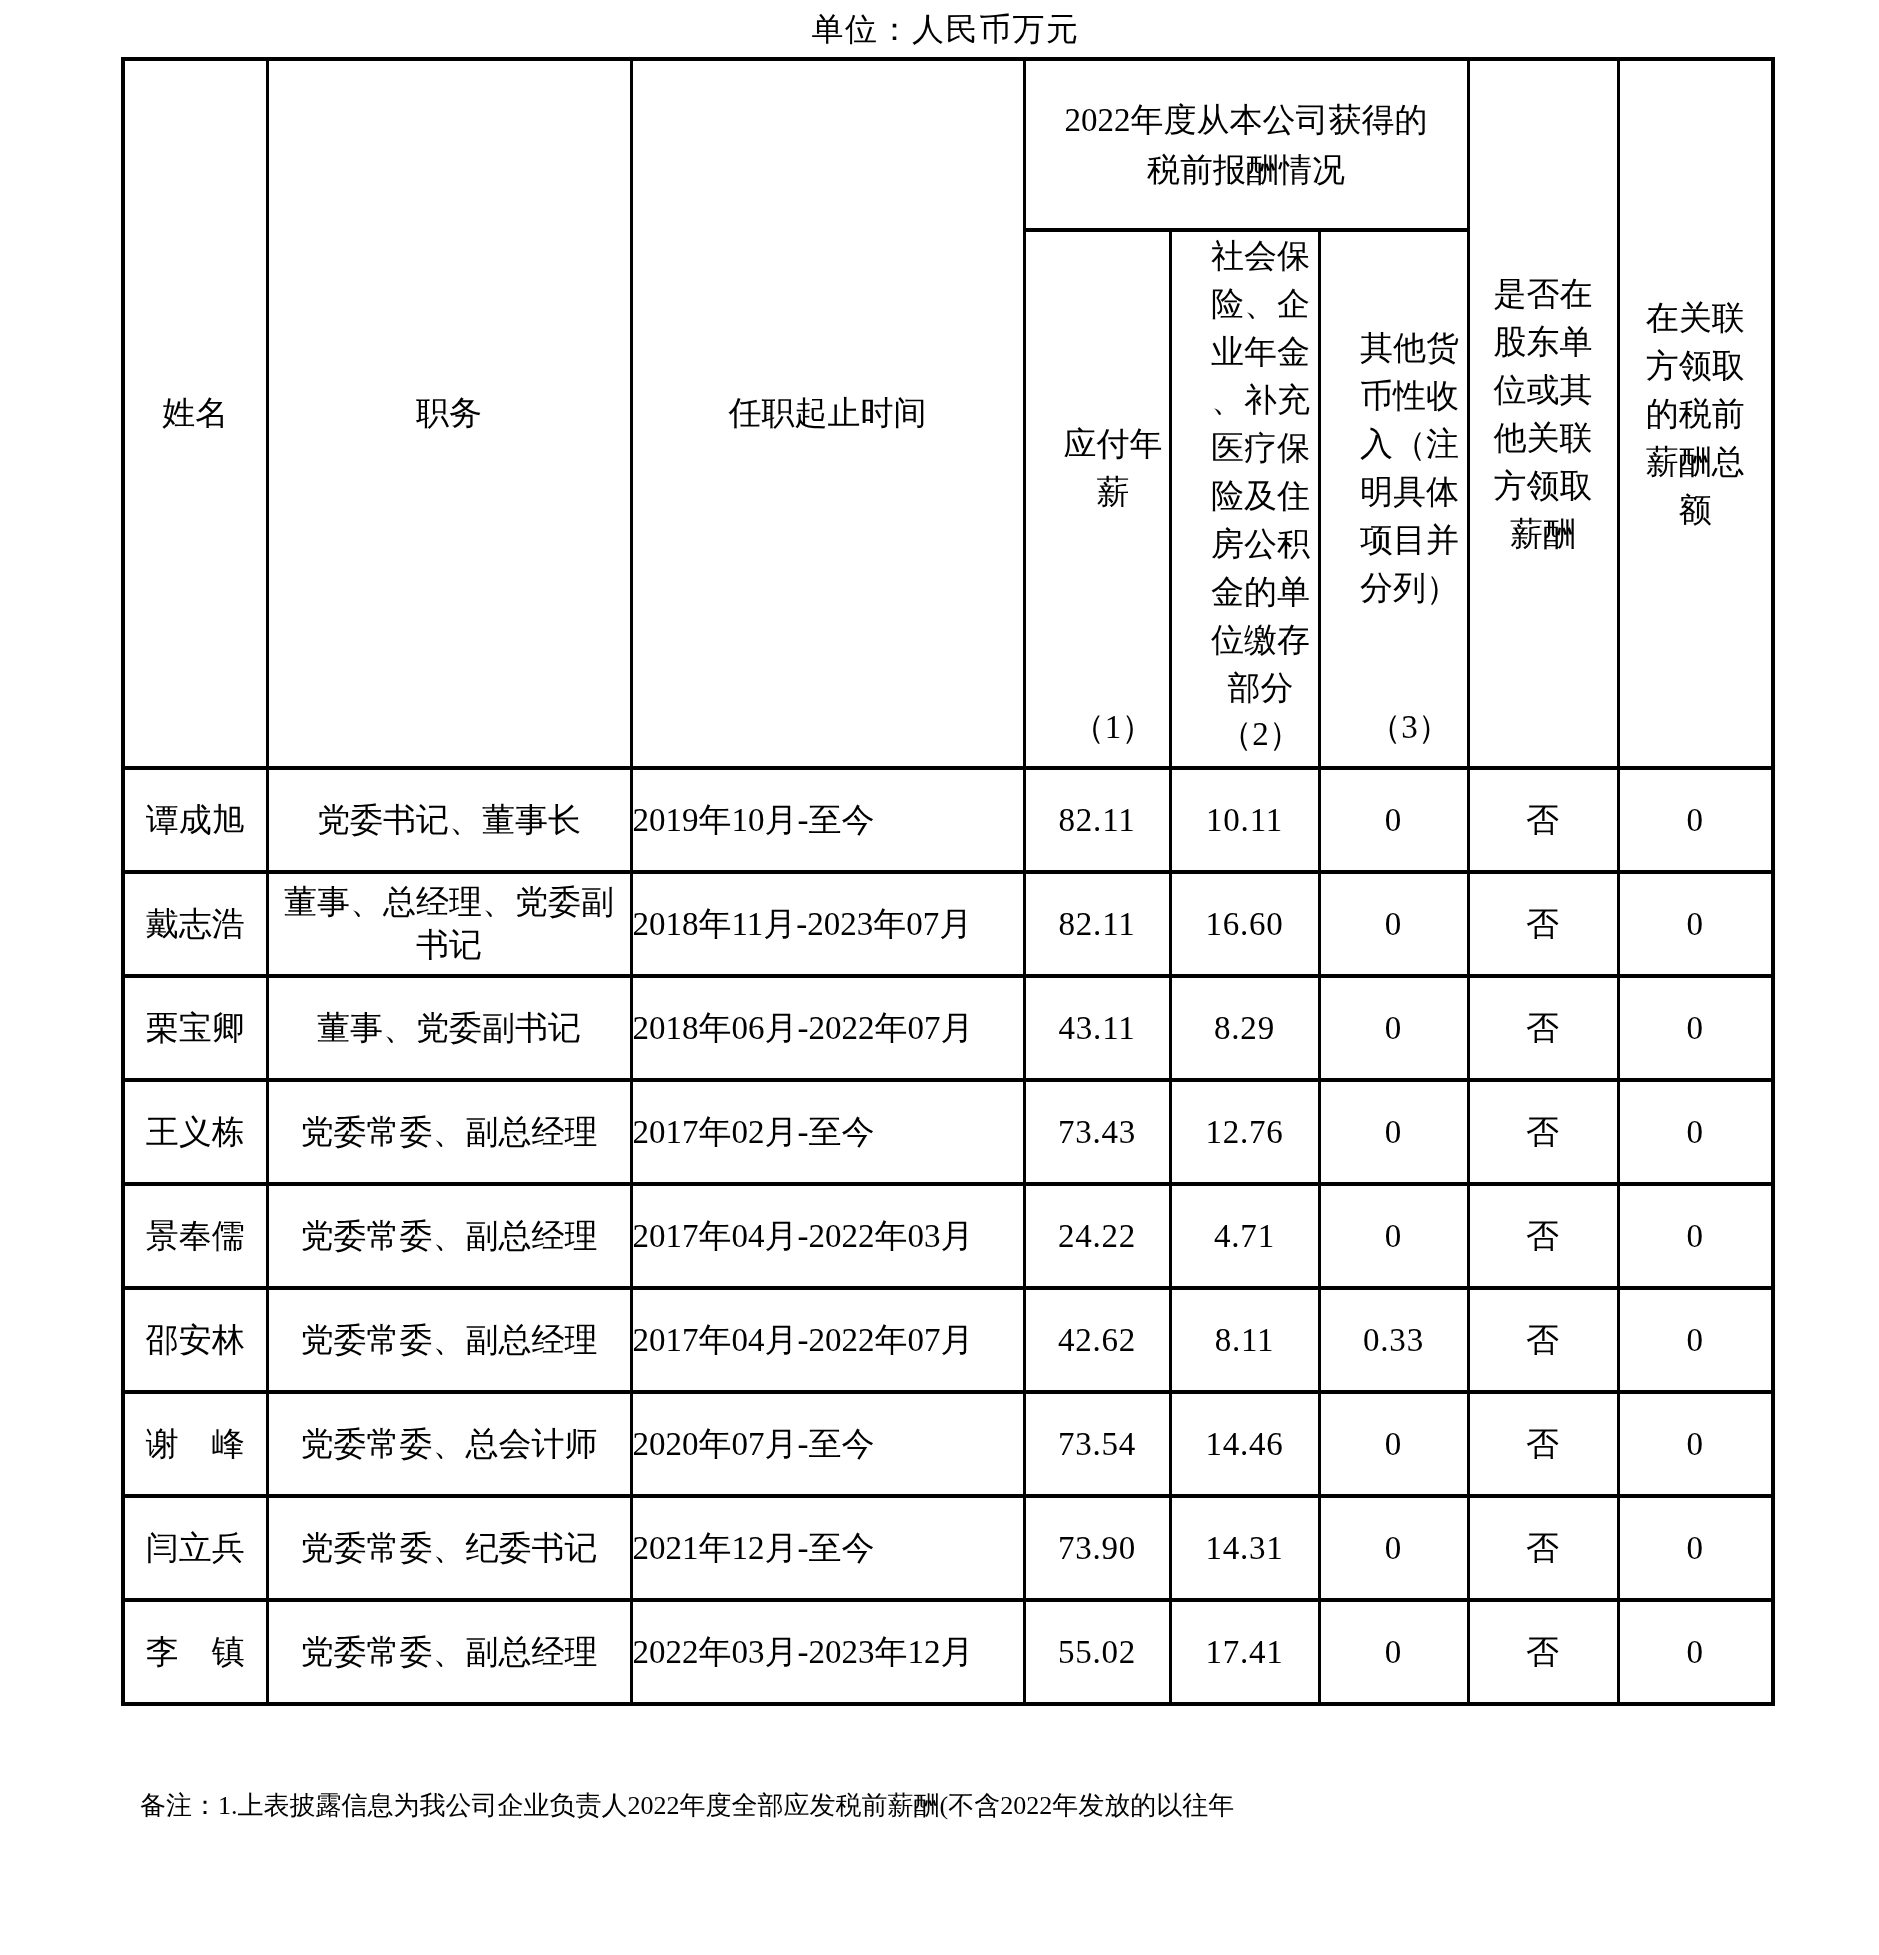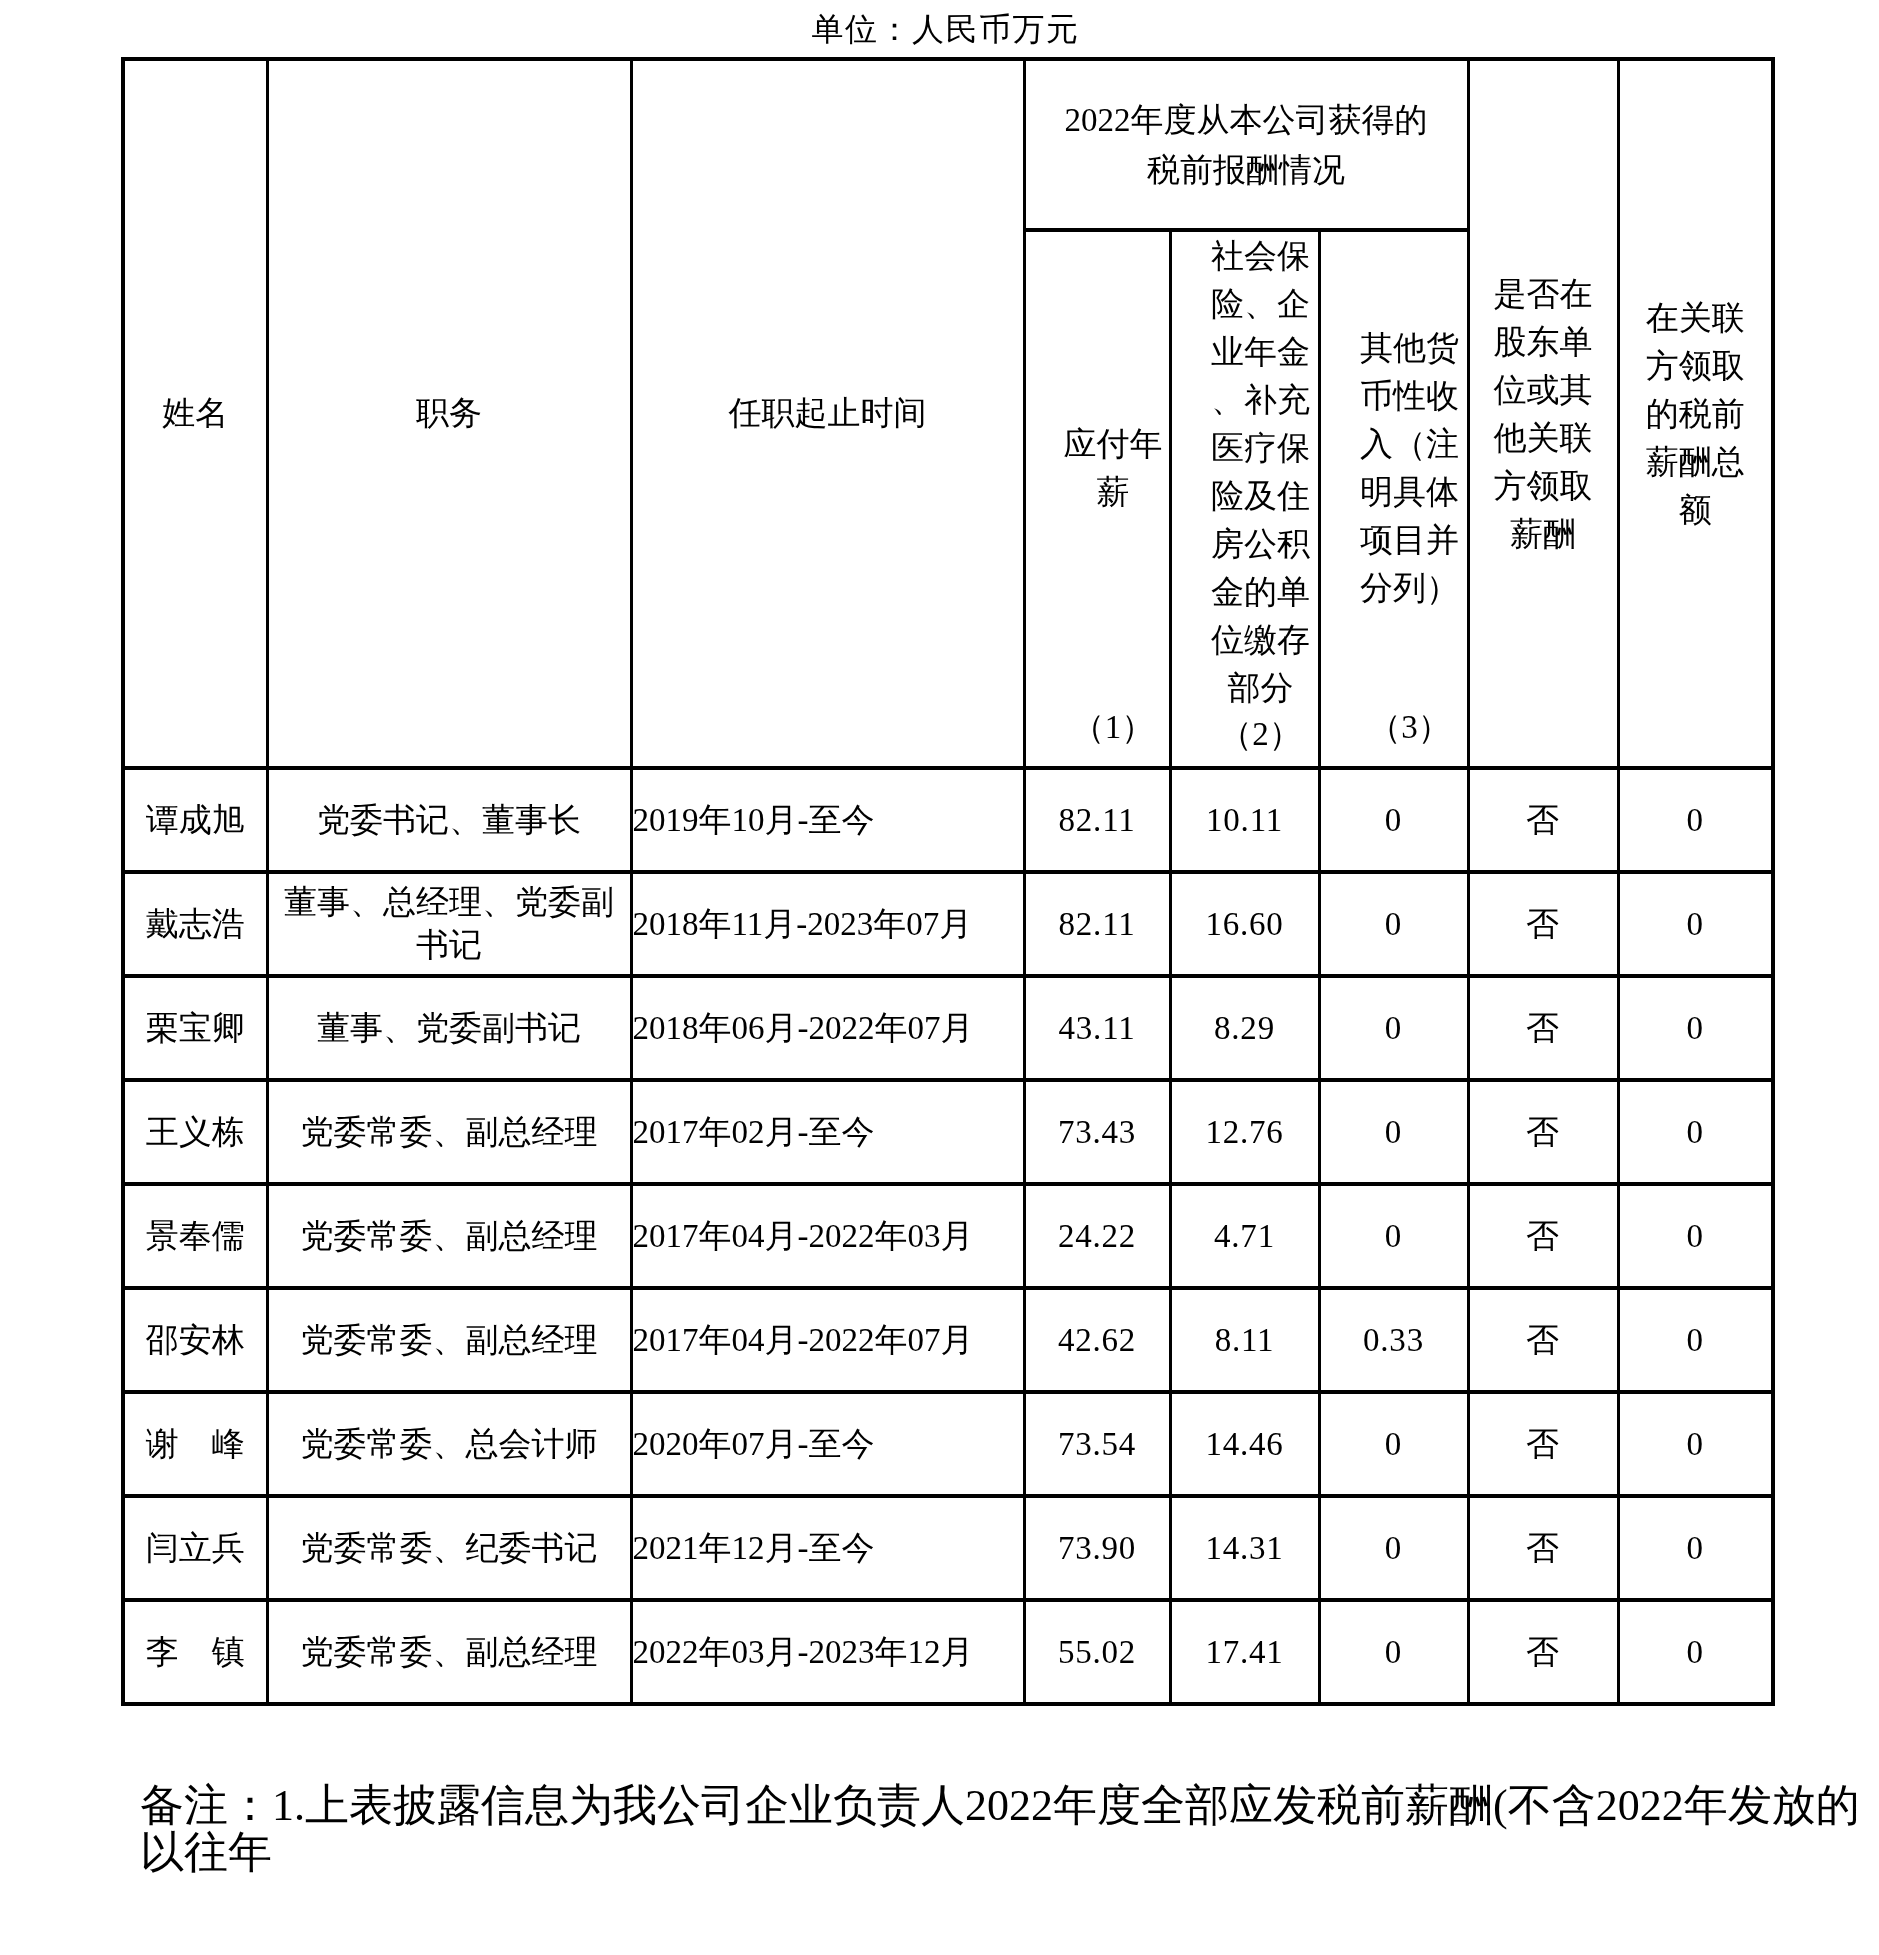--- a/index.html
+++ b/index.html
@@ -74,21 +74,21 @@
   td.term-cell {
     text-align: left;
   }
   td.pos-cell {
     line-height: 43px;
     padding: 0 3px;
   }
   td.num-cell, td.flag-cell { letter-spacing: 0.8px; }
   .notes {
     margin-top: 76px;
-    font-size: 44px;
+    font-size: 26px;
     line-height: 47px;
   }
   .notes .note-l1 { margin-left: 140px; }
   .notes .note-l2 { margin-left: 286px; }
   .notes .note-l3 { margin-left: 239px; }
 </style>
 </head>
 <body>
 
 <div class="unit-label">单位：人民币万元</div>

